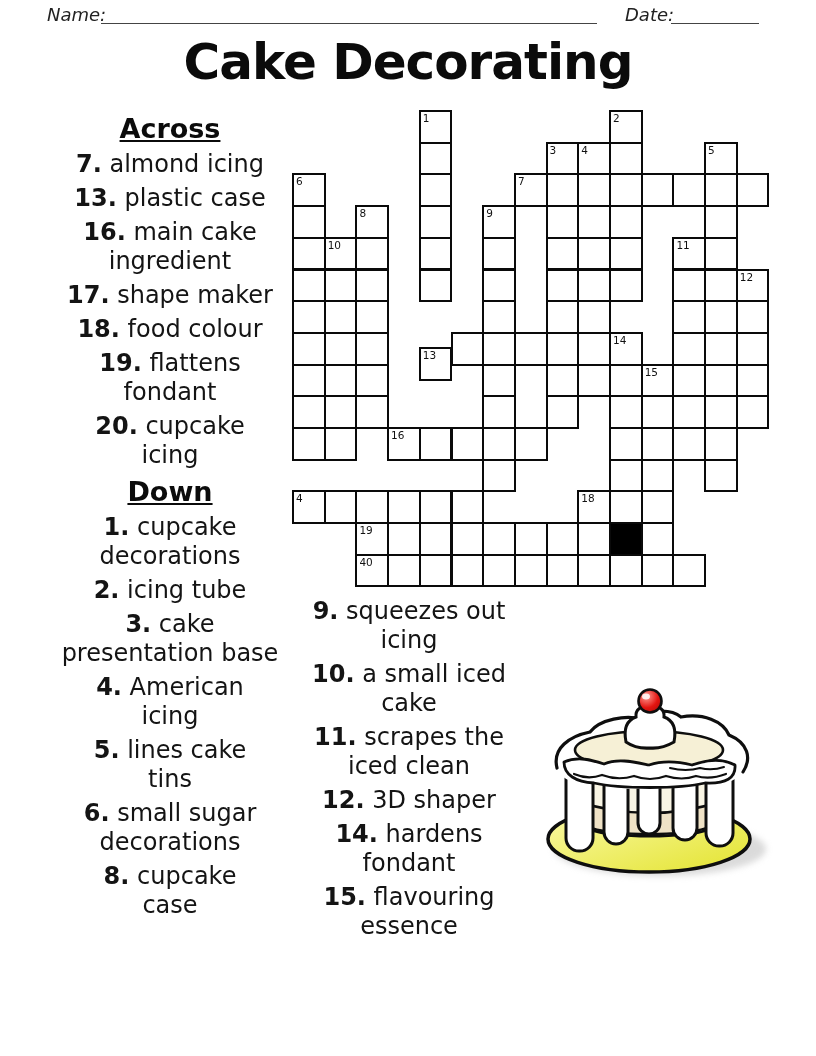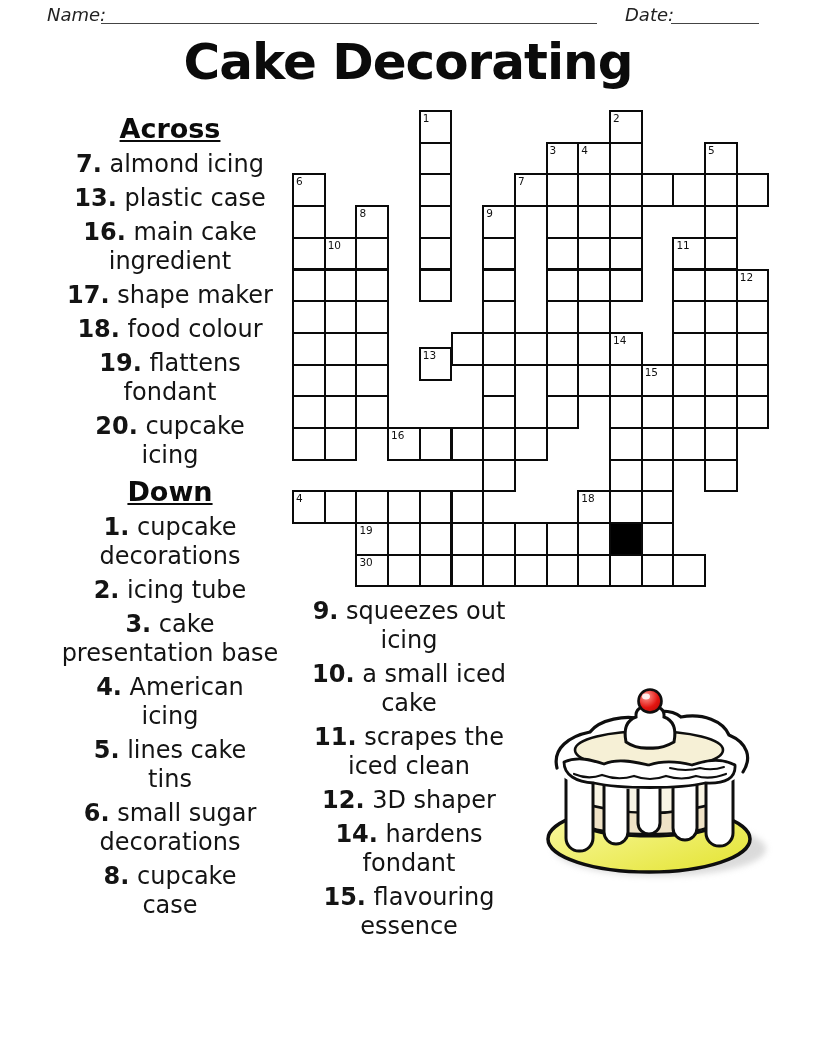--- a/index.html
+++ b/index.html
@@ -203,21 +203,21 @@
     <div class="cell" style="left: 95.1px; top: 412.1px;"></div>
     <div class="cell" style="left: 126.8px; top: 412.1px;"></div>
     <div class="cell" style="left: 158.5px; top: 412.1px;"></div>
     <div class="cell" style="left: 190.2px; top: 412.1px;"></div>
     <div class="cell" style="left: 221.9px; top: 412.1px;"></div>
     <div class="cell" style="left: 253.6px; top: 412.1px;"></div>
     <div class="cell" style="left: 285.3px; top: 412.1px;"></div>
     <div class="cell black" style="left: 317px; top: 412.1px;"></div>
     <div class="cell" style="left: 348.7px; top: 412.1px;"></div>
     <div class="cell" style="left: 63.4px; top: 443.8px;">
-      <span class="cnum">30</span>
+      <span class="cnum">40</span>
     </div>
     <div class="cell" style="left: 95.1px; top: 443.8px;"></div>
     <div class="cell" style="left: 126.8px; top: 443.8px;"></div>
     <div class="cell" style="left: 158.5px; top: 443.8px;"></div>
     <div class="cell" style="left: 190.2px; top: 443.8px;"></div>
     <div class="cell" style="left: 221.9px; top: 443.8px;"></div>
     <div class="cell" style="left: 253.6px; top: 443.8px;"></div>
     <div class="cell" style="left: 285.3px; top: 443.8px;"></div>
     <div class="cell" style="left: 317px; top: 443.8px;"></div>
     <div class="cell" style="left: 348.7px; top: 443.8px;"></div>

